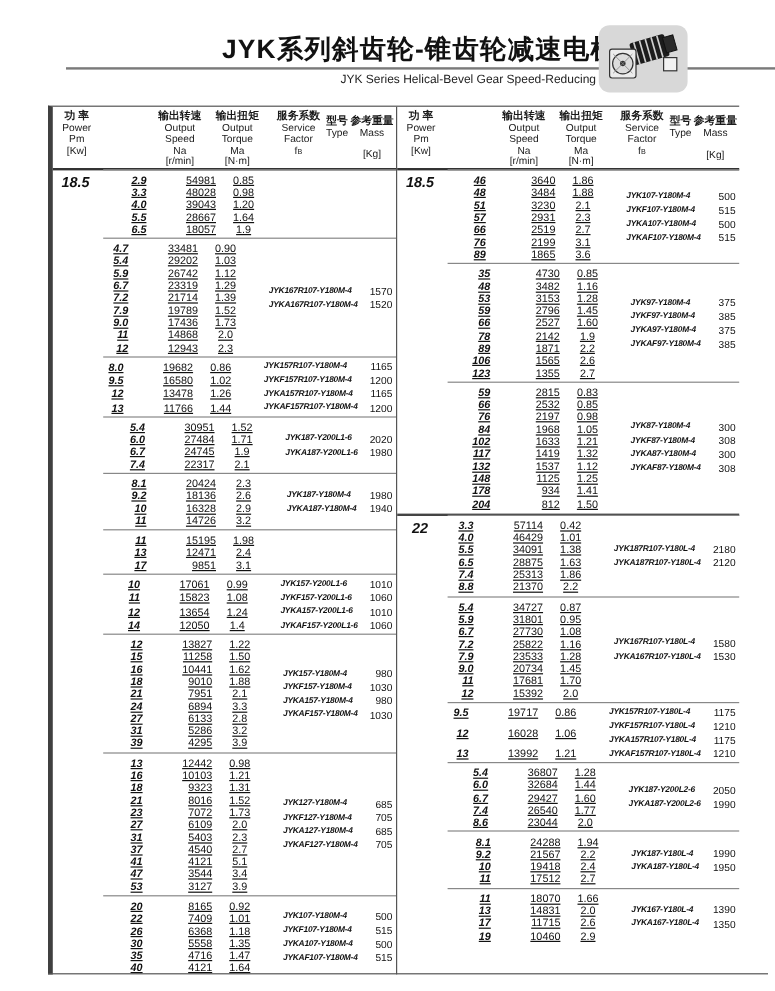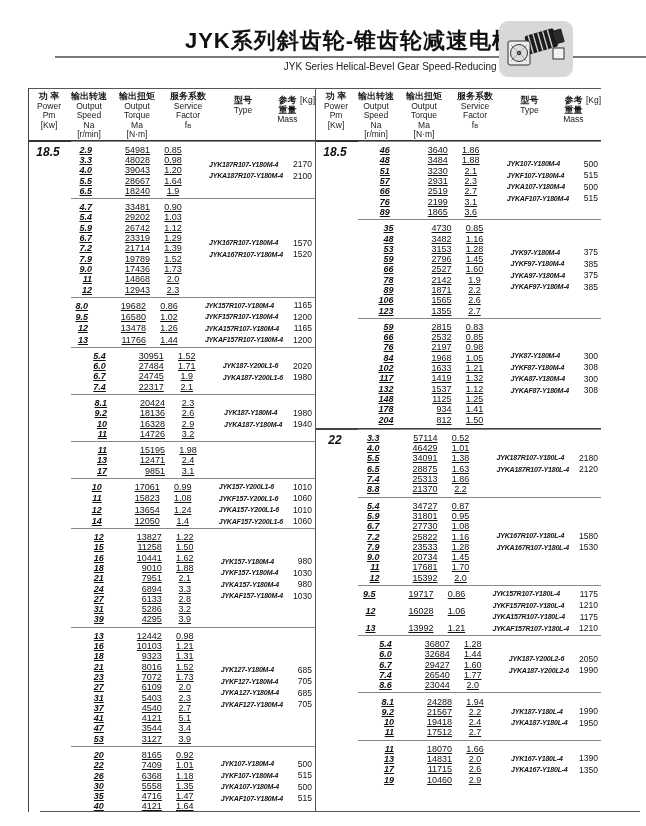--- a/index.html
+++ b/index.html
@@ -7,35 +7,35 @@
         font-family:"Liberation Sans", sans-serif;color:#111;}
   
   #title-cn{position:absolute;top:26px;left:175px;width:350px;text-align:center;
             font-size:22px;font-weight:700;letter-spacing:1px;color:#111;}
   #title-rule{position:absolute;top:56px;left:55px;right:0;height:2px;background:#7a7a7a;}
   #title-en{position:absolute;top:61px;left:175px;width:350px;text-align:right;
             font-size:10px;color:#222;}
   #motor-box{position:absolute;top:21px;left:499px;width:74px;height:56px;background:#d8d8d8;
              border-radius:9px;display:flex;align-items:center;justify-content:center;}
   
-  #table{position:absolute;top:88px;left:28px;width:572px;height:723px;
-         border-left:1px solid #404040;border-top:1px solid #555;display:flex;}
+  #table{position:absolute;top:88px;left:40px;width:572px;height:723px;
+         border-left:4px solid #404040;border-top:1px solid #555;display:flex;}
   #bottom-rule{position:absolute;top:811px;left:40px;width:600px;height:1px;background:#555;}
   .table-group{width:286px;box-sizing:border-box;display:flex;flex-direction:column;}
   .table-group.right{border-left:1px solid #555;}
   
   .group-header{height:53px;border-bottom:2px solid #333;display:flex;box-sizing:border-box;
                 padding-top:3px;}
   .hcell{text-align:center;font-size:8.5px;line-height:9.5px;color:#1a1a1a;}
   .hcell .cn{font-weight:700;font-size:9px;}
   .hcell .sym,.hcell .unit{margin-top:0px;}
   .hcell .sub{font-size:6px;}
-  .hc0{width:40px;} .hc1{width:40px;} .hc2{width:56px;} .hc3{width:46px;}
+  .hc0{width:40px;} .hc1{width:40px;margin-left:46px;} .hc2{width:56px;} .hc3{width:46px;}
   .hc4{flex:1;display:flex;flex-direction:column;justify-content:space-between;padding:4px 0 6px 0;align-items:center;}
-  .hc5{width:40px;display:flex;flex-direction:row;justify-content:space-between;padding:4px 0 6px 0;}
+  .hc5{width:40px;display:flex;flex-direction:column;justify-content:space-between;padding:4px 0 6px 0;}
   
   .group-body{flex:1;display:flex;flex-direction:column;}
   .section{position:relative;}
   .section + .section{border-top:2px solid #444;}
   .power-value{position:absolute;top:3px;left:0;width:38px;text-align:center;
                font-size:12px;font-weight:700;font-style:italic;}
   .block{position:relative;display:flex;padding:3px 0;}
   .block:not(:first-child)::before{content:"";position:absolute;top:-1px;left:42px;right:0;
                height:1px;background:#888;}
   .powercol{width:40px;}
@@ -149,32 +149,22 @@
                   <div class="c-torque">39043</div>
                   <div class="c-factor">1.20</div>
                 </div>
                 <div class="row">
                   <div class="c-speed">5.5</div>
                   <div class="c-torque">28667</div>
                   <div class="c-factor">1.64</div>
                 </div>
                 <div class="row">
                   <div class="c-speed">6.5</div>
-                  <div class="c-torque">18240</div>
+                  <div class="c-torque">18057</div>
                   <div class="c-factor">1.9</div>
-                </div>
-              </div>
-              <div class="types">
-                <div class="type-row">
-                  <div class="type-label">JYK187R107-Y180M-4</div>
-                  <div class="mass-value">2170</div>
-                </div>
-                <div class="type-row">
-                  <div class="type-label">JYKA187R107-Y180M-4</div>
-                  <div class="mass-value">2100</div>
                 </div>
               </div>
             </div>
             <div class="block">
               <div class="powercol"></div>
               <div class="datacols">
                 <div class="row">
                   <div class="c-speed">4.7</div>
                   <div class="c-torque">33481</div>
                   <div class="c-factor">0.90</div>
@@ -863,21 +853,21 @@
             </div>
           </div>
           <div class="section">
             <div class="power-value">22</div>
             <div class="block">
               <div class="powercol"></div>
               <div class="datacols">
                 <div class="row">
                   <div class="c-speed">3.3</div>
                   <div class="c-torque">57114</div>
-                  <div class="c-factor">0.52</div>
+                  <div class="c-factor">0.42</div>
                 </div>
                 <div class="row">
                   <div class="c-speed">4.0</div>
                   <div class="c-torque">46429</div>
                   <div class="c-factor">1.01</div>
                 </div>
                 <div class="row">
                   <div class="c-speed">5.5</div>
                   <div class="c-torque">34091</div>
                   <div class="c-factor">1.38</div>

